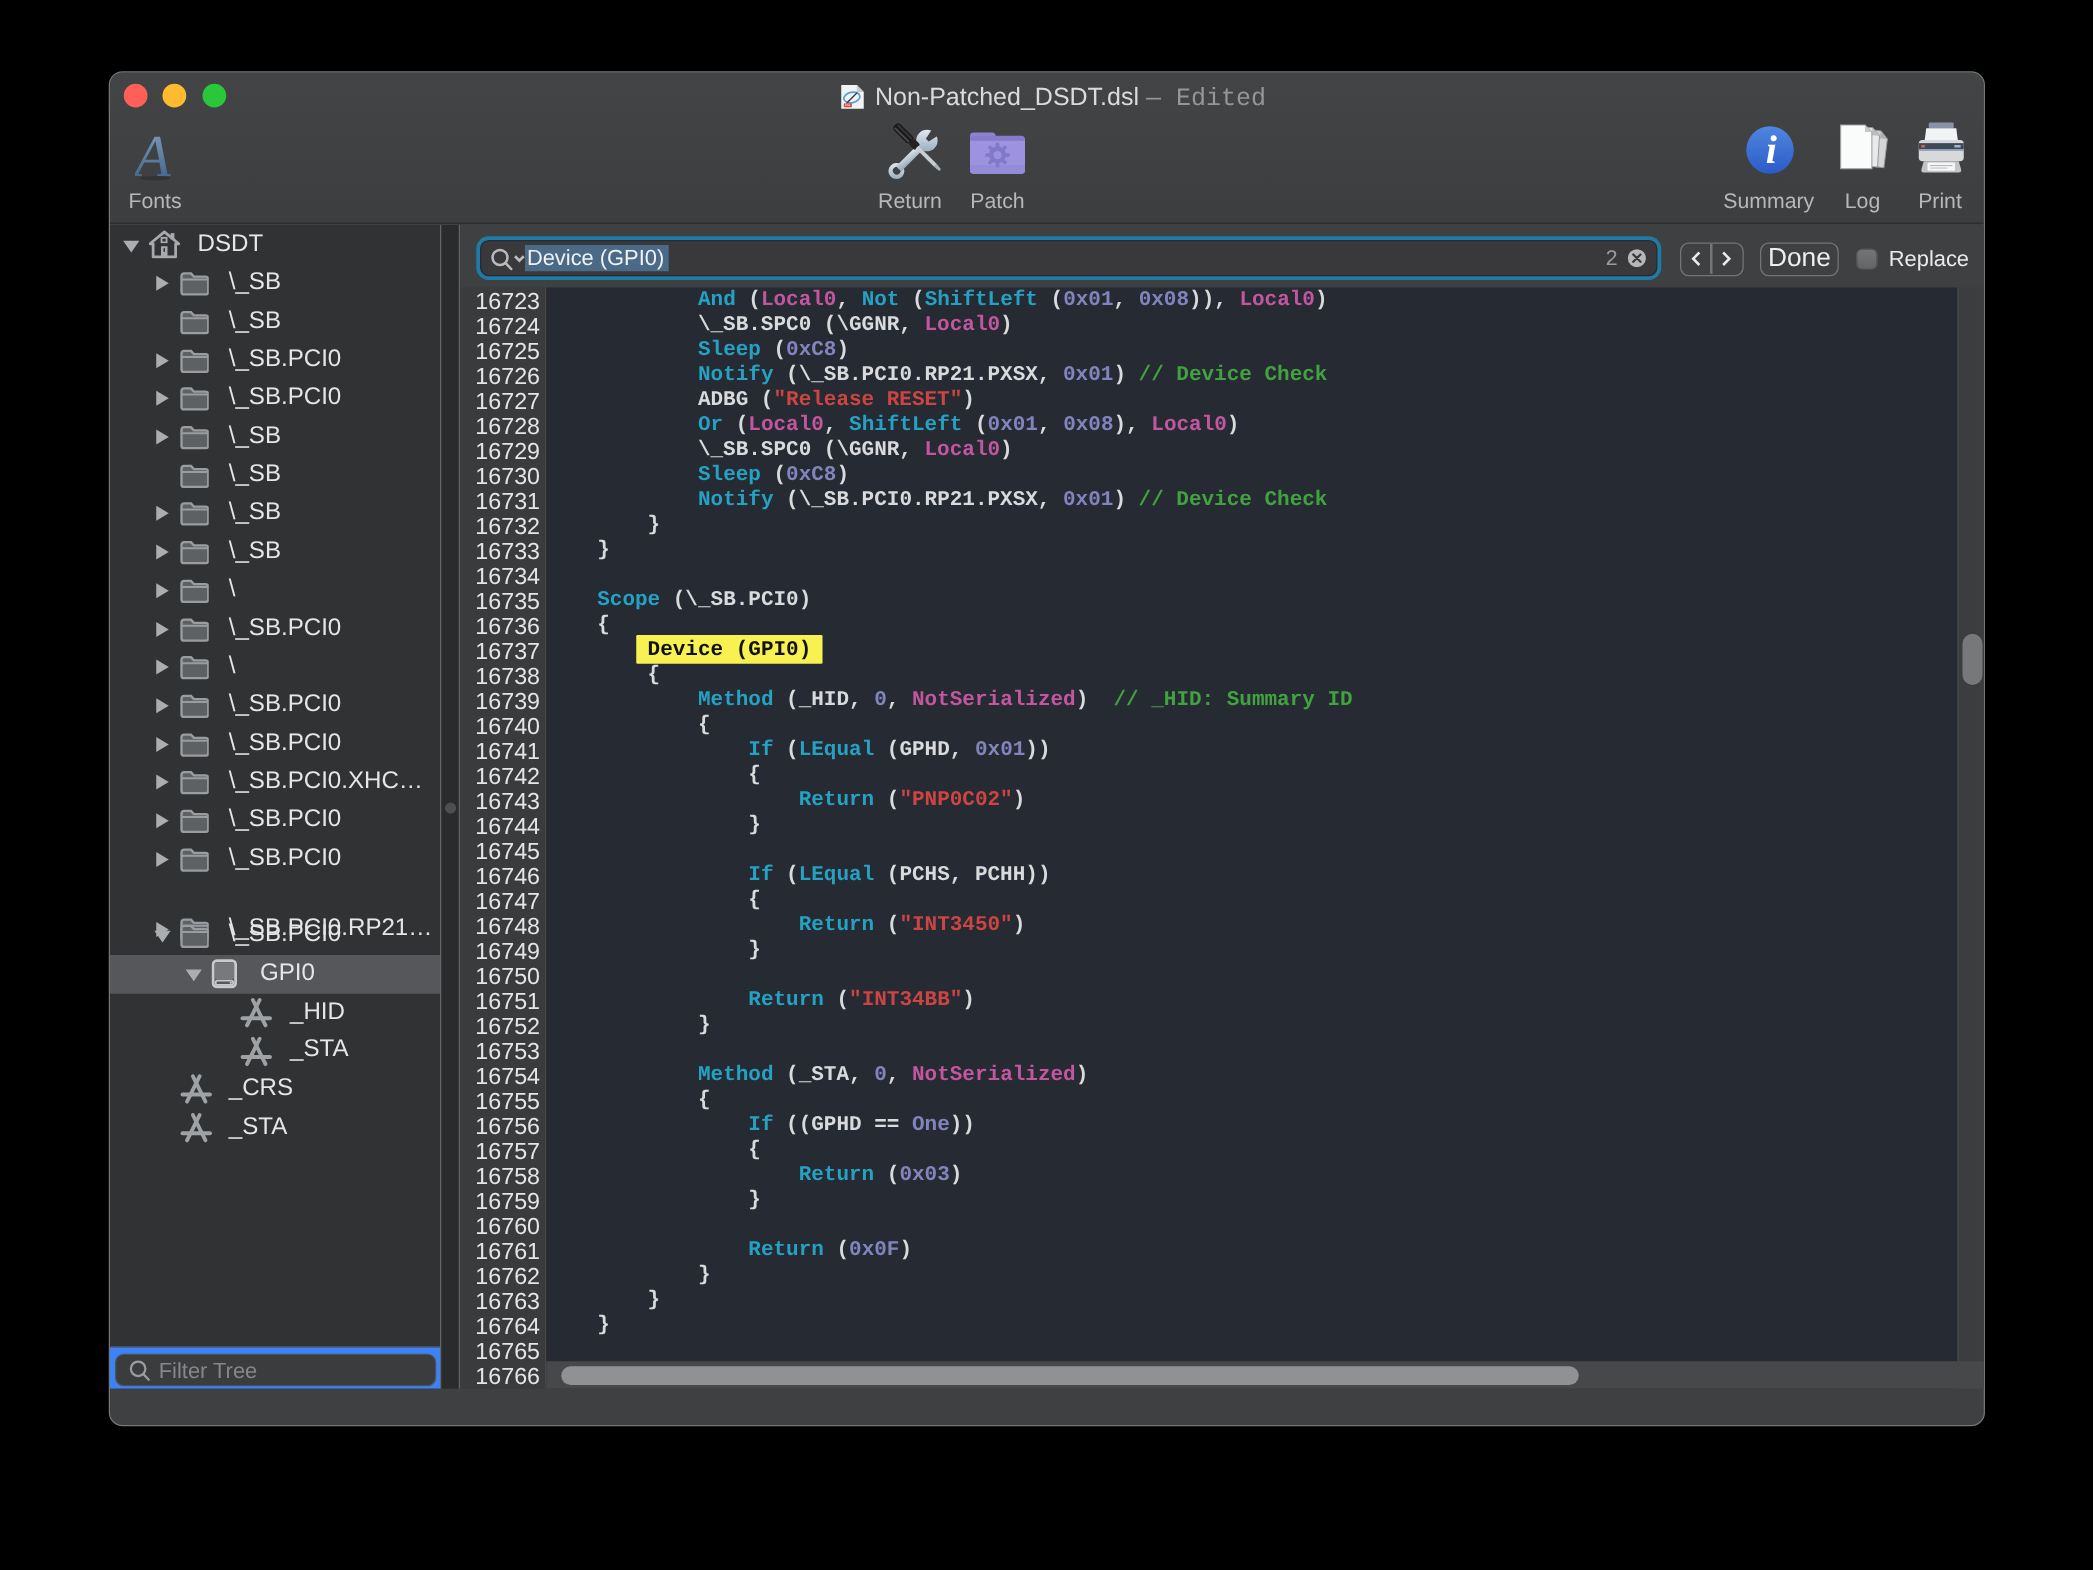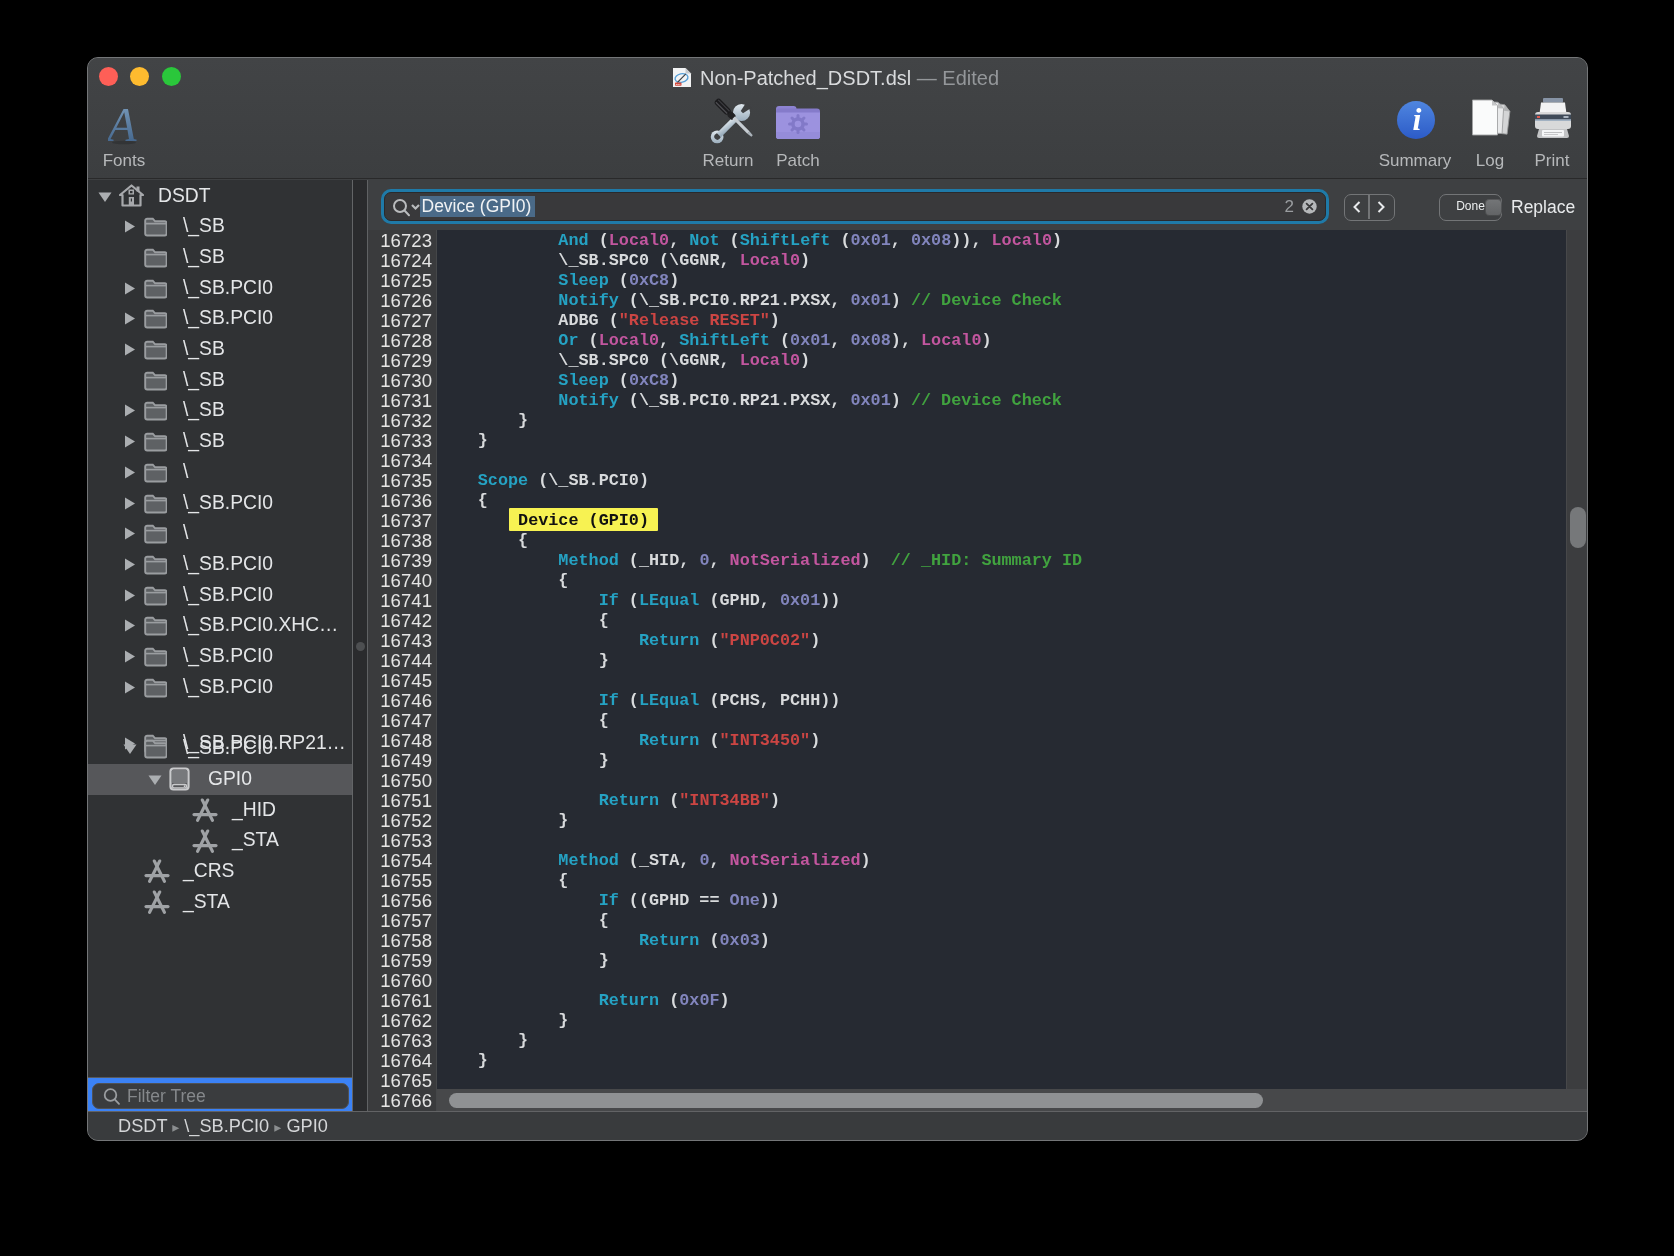--- a/index.html
+++ b/index.html
@@ -4,21 +4,21 @@
 html,body { width:1674px; height:1256px; background:#000; overflow:hidden;
   font-family:"Liberation Sans", sans-serif; }
 #win { position:absolute; left:87px; top:57px; width:1501px; height:1084px;
   background:#3e4042; border:1px solid #747678; border-radius:11px; overflow:hidden; }
 .ab { position:absolute; }
 #toolbar { left:0; top:0; width:100%; height:121px;
   background:linear-gradient(#424446,#3c3e40); border-bottom:1px solid #29292a; }
 .tl { border-radius:50%; width:19px; height:19px; top:9px; }
 .tlabel { font-size:17px; color:#b6b8ba; text-align:center; top:91.5px; height:22px; line-height:22px; }
 #titletext { top:9px; font-size:20px; color:#d9dbdd; white-space:pre; }
-#titletext .edited { color:#94979a; }
+#titletext .edited { color:#94979a;font-family:Liberation Mono, monospace; }
 #sidebar { left:0; top:122px; width:264px; height:931px; background:#303234; overflow:hidden;}
 .trow { position:absolute; left:0; width:264px; height:31px; }
 .trow .lbl { position:absolute; top:4px; font-size:19.3px; color:#e4e6e8; white-space:nowrap; }
 .sel { background:#56575a; }
 #filtersep { left:0; top:896.5px; width:264px; height:1px; background:#595a5c; }
 #filterstrip { left:0; top:897.5px; width:264px; height:33.5px; background:#3b82f6; }
 #filterbox { left:4px; top:5.5px; width:256.5px; height:26px; border:1.5px solid #4f5256; border-radius:7px; background:#3a3c3e; }
 #filterbox .ph { position:absolute; left:34px; top:1.5px; font-size:17.5px; color:#85888b; }
 #splitter { left:264px; top:122px; width:16px; height:931px; background:#2a2b2d;
   border-left:1px solid #636567; border-right:1px solid #606264; }
@@ -426,21 +426,21 @@
       </div>
       <div class="ab" style="left:976px;top:13.5px;width:51px;height:27px;border:1.5px solid #737577;border-radius:7px;">
 <div class="ab" style="left:23px;top:0;width:1.5px;height:24px;background:#737577;"></div>
 <svg class="ab" style="left:6px;top:6px;" width="12" height="12" viewBox="0 0 12 12">
             <path d="M8.5 1 L3.5 6 L8.5 11" fill="none" stroke="#e8eaec" stroke-width="2"></path>
           </svg>
 <svg class="ab" style="left:30px;top:6px;" width="12" height="12" viewBox="0 0 12 12">
             <path d="M3.5 1 L8.5 6 L3.5 11" fill="none" stroke="#e8eaec" stroke-width="2"></path>
           </svg>
 </div>
-      <div class="ab" style="left:1071px;top:13.5px;width:63px;height:27px;border:1.5px solid #737577;border-radius:7px;text-align:center;font-size:12px;color:#eceeef;line-height:23px;">Done</div>
+      <div class="ab" style="left:1040px;top:13.5px;width:63px;height:27px;border:1.5px solid #737577;border-radius:7px;text-align:center;font-size:21px;color:#eceeef;line-height:23px;">Done</div>
       <div class="ab" style="left:1116.5px;top:18.5px;width:17.5px;height:17.5px;border-radius:4.5px;background:linear-gradient(#747678,#616365);box-shadow:inset 0 0 0 1px rgba(0,0,0,0.25);"></div>
 <div class="ab" style="left:1143px;top:17px;font-size:17.5px;color:#e8eaec;">Replace</div>
     </div>
     <div id="gutter" class="ab">16723<br>16724<br>16725<br>16726<br>16727<br>16728<br>16729<br>16730<br>16731<br>16732<br>16733<br>16734<br>16735<br>16736<br>16737<br>16738<br>16739<br>16740<br>16741<br>16742<br>16743<br>16744<br>16745<br>16746<br>16747<br>16748<br>16749<br>16750<br>16751<br>16752<br>16753<br>16754<br>16755<br>16756<br>16757<br>16758<br>16759<br>16760<br>16761<br>16762<br>16763<br>16764<br>16765<br>16766</div>
     <div id="code" class="ab">
         <pre class="codepre">            <span class="k">And</span> (<span class="m">Local0</span>, <span class="k">Not</span> (<span class="k">ShiftLeft</span> (<span class="n">0x01</span>, <span class="n">0x08</span>)), <span class="m">Local0</span>)
             \_SB.SPC0 (\GGNR, <span class="m">Local0</span>)
             <span class="k">Sleep</span> (<span class="n">0xC8</span>)
             <span class="k">Notify</span> (\_SB.PCI0.RP21.PXSX, <span class="n">0x01</span>) <span class="c">// Device Check</span>
             ADBG (<span class="s">"Release RESET"</span>)
@@ -484,15 +484,12 @@
 
 </pre>
       </div>
     <div id="vtrack" class="ab">
         <div id="vthumb" class="ab"></div>
       </div>
     <div id="hscroll" class="ab">
         <div id="hthumb" class="ab"></div>
       </div>
   </div>
-  <div id="statusbar" class="ab">
-      <div class="bc">DSDT <span class="sep">▸</span> \_SB.PCI0 <span class="sep">▸</span> GPI0</div>
-    </div>
 </div>
 </body></html>

